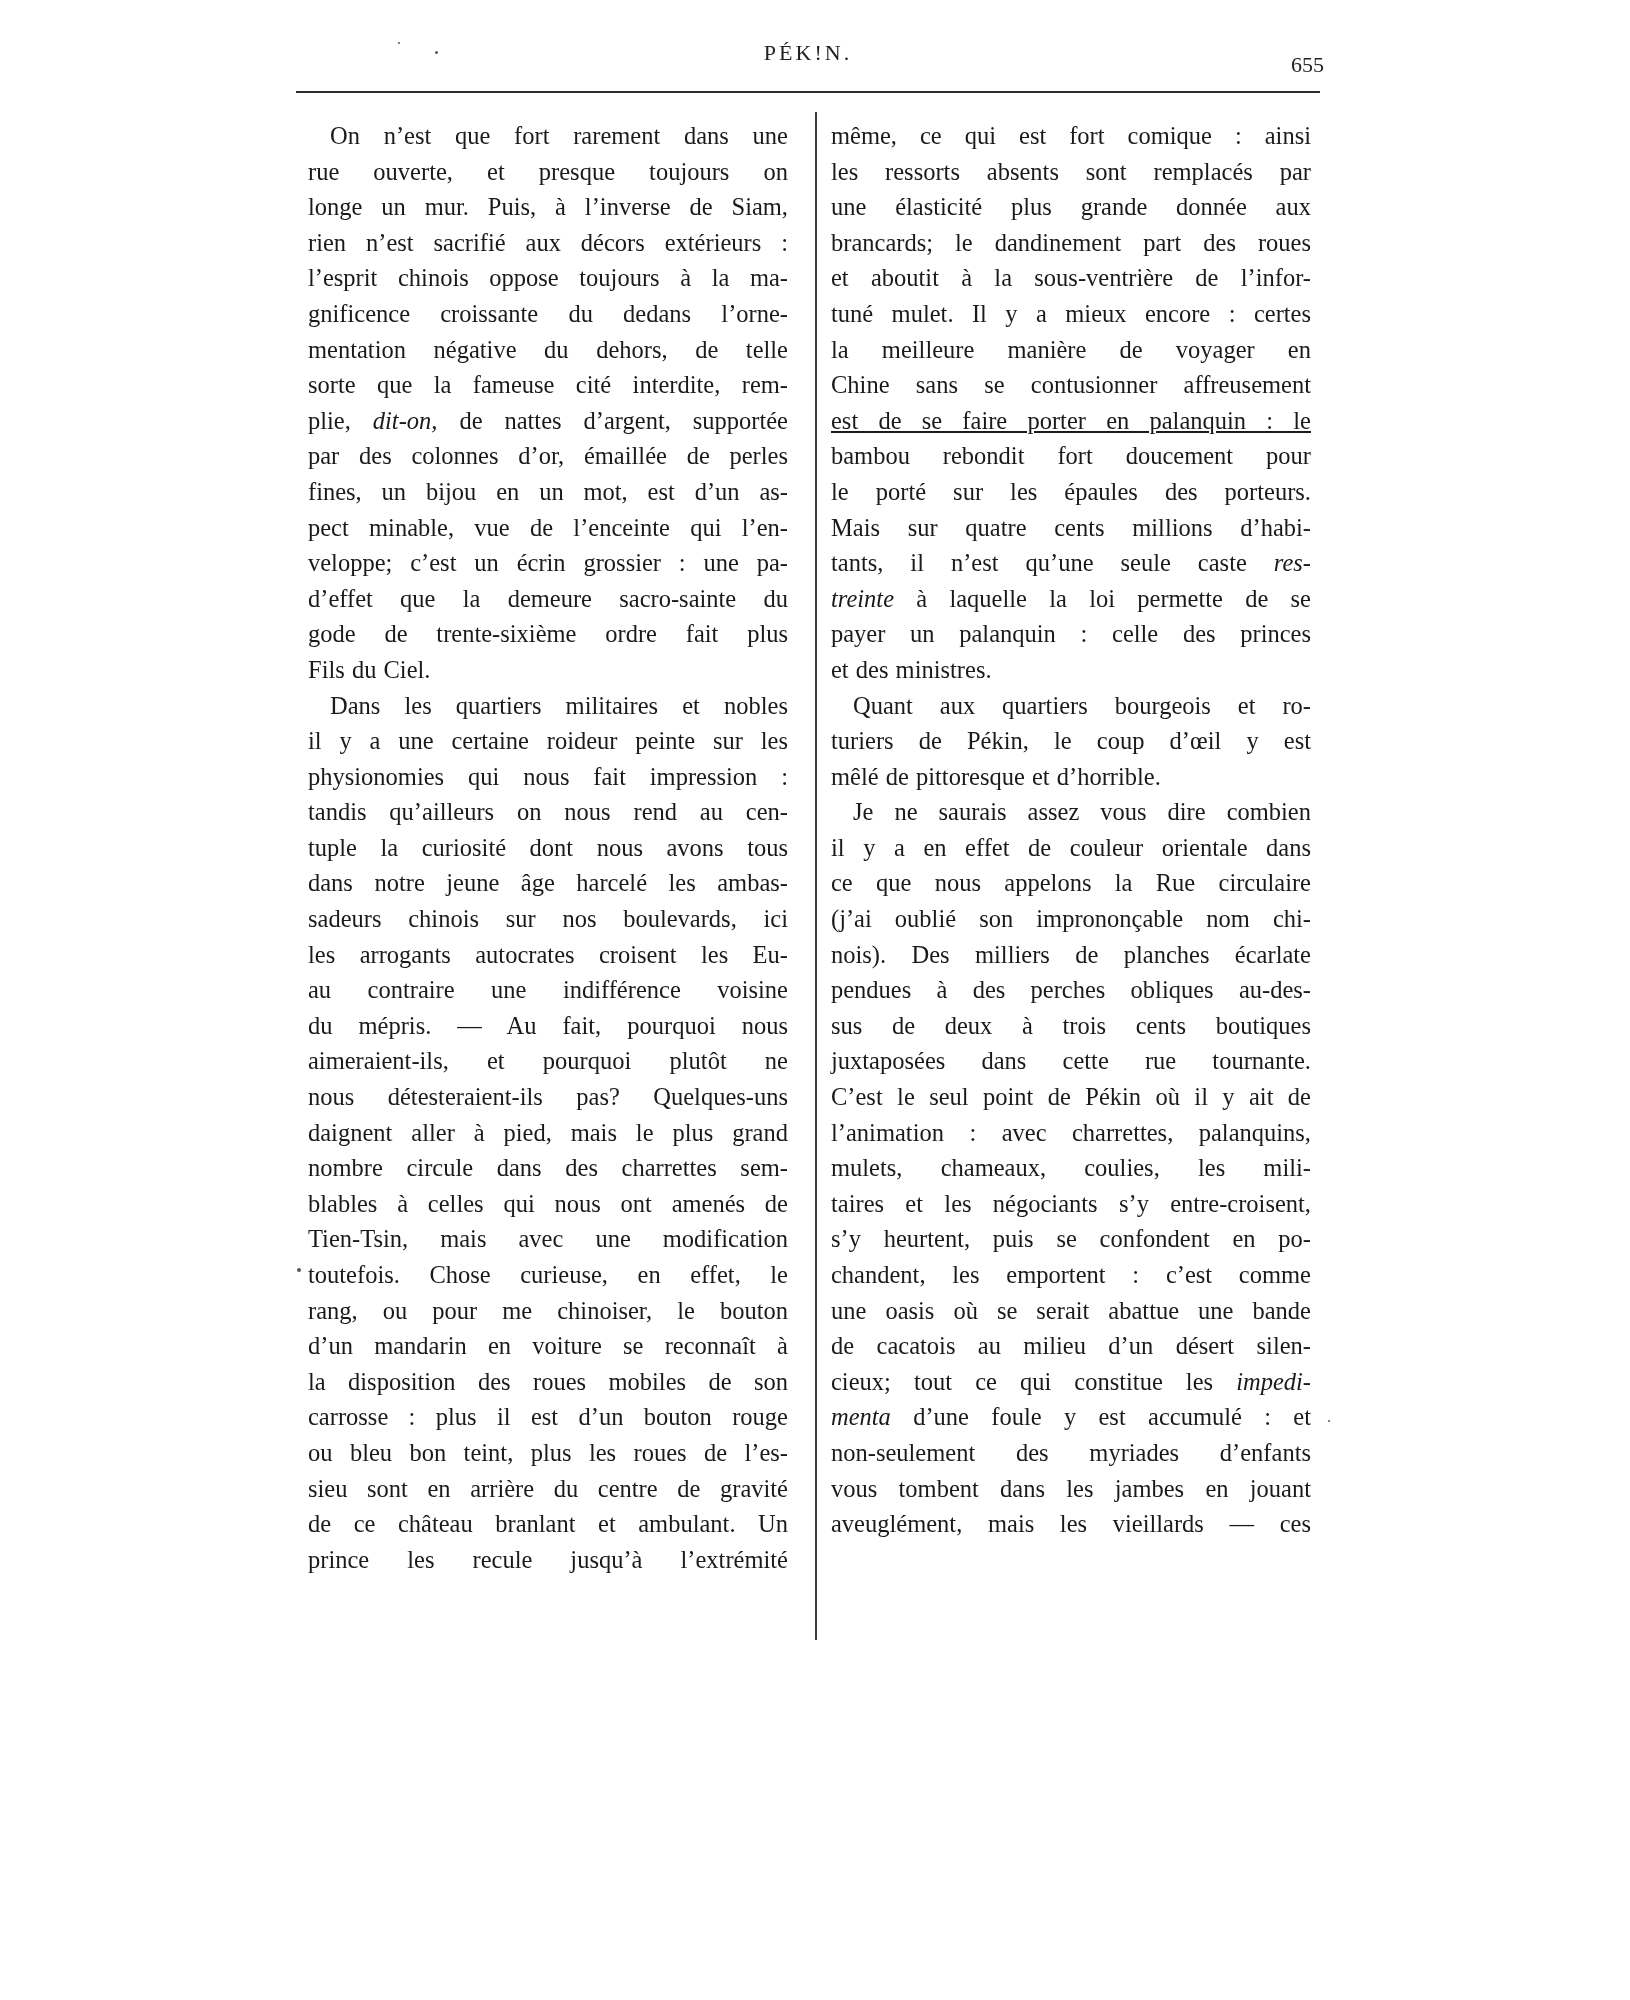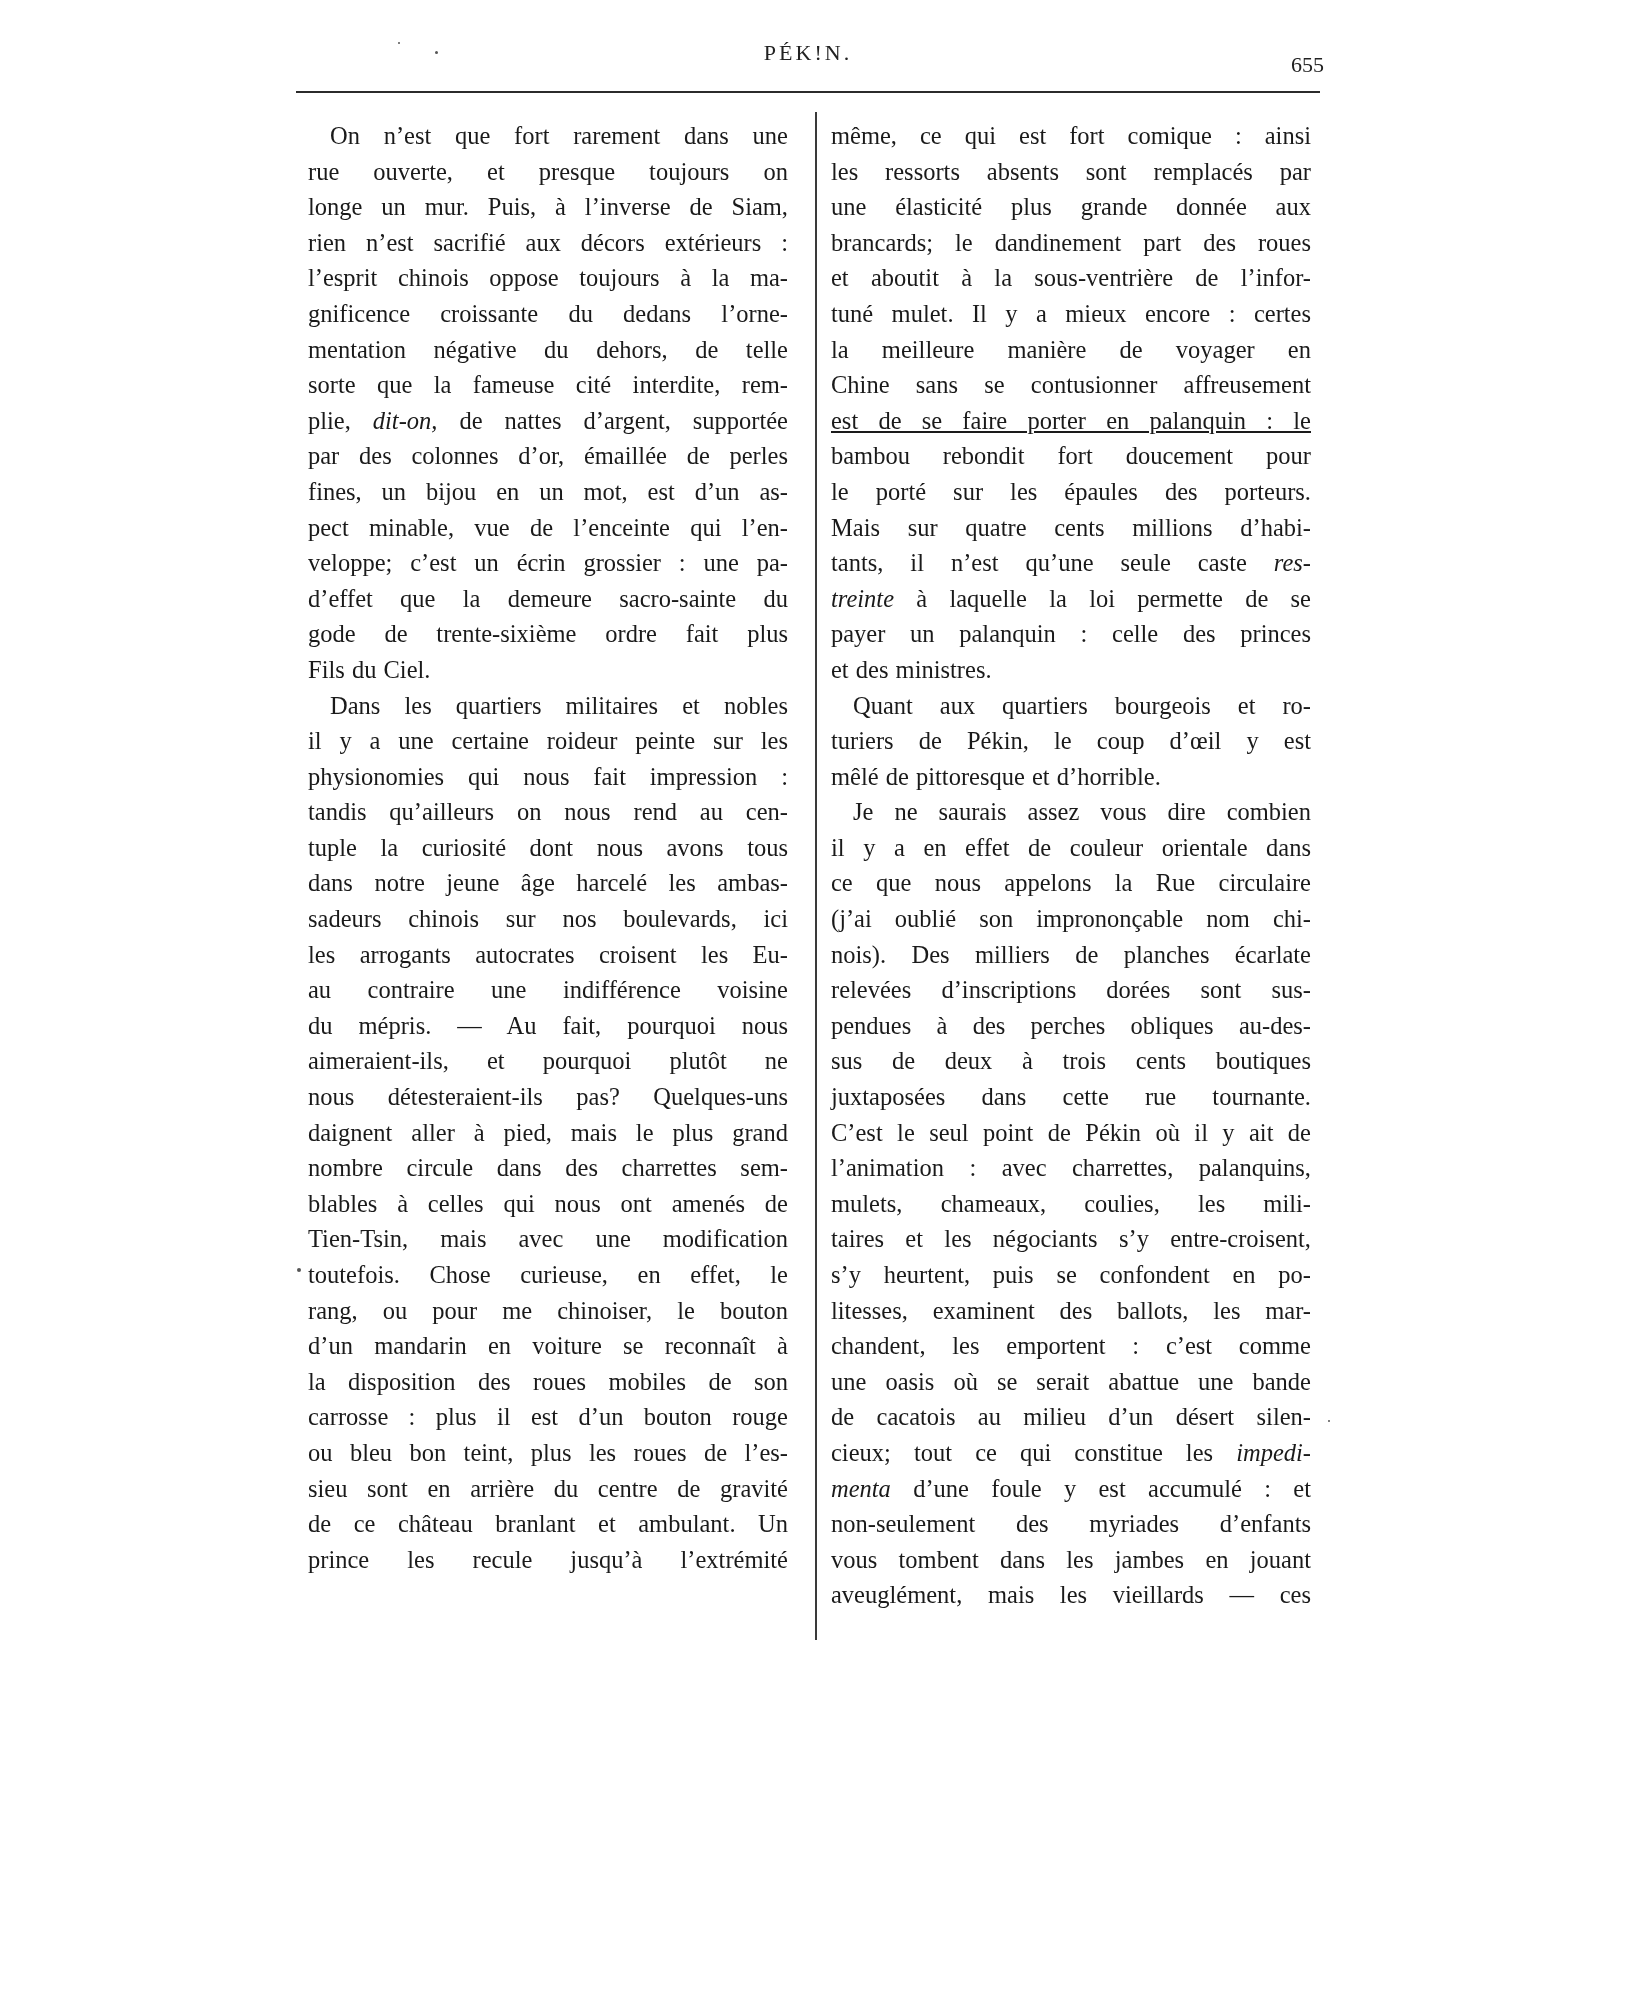--- a/index.html
+++ b/index.html
@@ -161,30 +161,28 @@
       <span class="line" style="white-space: nowrap; font-size: 24.5px;">payer un palanquin : celle des princes</span>
       <span class="line last" style="white-space: nowrap; font-size: 24.5px;">et des ministres.</span>
       <span class="line indent" style="white-space: nowrap; font-size: 24.5px;">Quant aux quartiers bourgeois et ro-</span>
       <span class="line" style="white-space: nowrap; font-size: 24.5px;">turiers de Pékin, le coup d’œil y est</span>
       <span class="line last" style="white-space: nowrap; font-size: 24.5px;">mêlé de pittoresque et d’horrible.</span>
       <span class="line indent" style="white-space: nowrap; font-size: 24.5px;">Je ne saurais assez vous dire combien</span>
       <span class="line" style="white-space: nowrap; font-size: 24.5px;">il y a en effet de couleur orientale dans</span>
       <span class="line" style="white-space: nowrap; font-size: 24.5px;">ce que nous appelons la Rue circulaire</span>
       <span class="line" style="white-space: nowrap; font-size: 24.5px;">(j’ai oublié son imprononçable nom chi-</span>
       <span class="line" style="white-space: nowrap; font-size: 24.5px;">nois). Des milliers de planches écarlate</span>
-      <span class="line" style="white-space: nowrap; font-size: 24.5px;">relevées d’inscriptions dorées sont sus-</span>
       <span class="line" style="white-space: nowrap; font-size: 24.5px;">pendues à des perches obliques au-des-</span>
       <span class="line" style="white-space: nowrap; font-size: 24.5px;">sus de deux à trois cents boutiques</span>
       <span class="line" style="white-space: nowrap; font-size: 24.5px;">juxtaposées dans cette rue tournante.</span>
       <span class="line" style="white-space: nowrap; font-size: 24.5px;">C’est le seul point de Pékin où il y ait de</span>
       <span class="line" style="white-space: nowrap; font-size: 24.5px;">l’animation : avec charrettes, palanquins,</span>
       <span class="line" style="white-space: nowrap; font-size: 24.5px;">mulets, chameaux, coulies, les mili-</span>
       <span class="line" style="white-space: nowrap; font-size: 24.5px;">taires et les négociants s’y entre-croisent,</span>
       <span class="line" style="white-space: nowrap; font-size: 24.5px;">s’y heurtent, puis se confondent en po-</span>
-      <span class="line" style="white-space: nowrap; font-size: 24.5px;">litesses, examinent des ballots, les mar-</span>
       <span class="line" style="white-space: nowrap; font-size: 24.5px;">chandent, les emportent : c’est comme</span>
       <span class="line" style="white-space: nowrap; font-size: 24.5px;">une oasis où se serait abattue une bande</span>
       <span class="line" style="white-space: nowrap; font-size: 24.5px;">de cacatois au milieu d’un désert silen-</span>
       <span class="line" style="white-space: nowrap; font-size: 24.5px;"><span>cieux; tout ce qui constitue les </span><span class="it">impedi-</span><span></span></span>
       <span class="line" style="white-space: nowrap; font-size: 24.5px;"><span></span><span class="it">menta</span><span> d’une foule y est accumulé : et</span></span>
       <span class="line" style="white-space: nowrap; font-size: 24.5px;">non-seulement des myriades d’enfants</span>
       <span class="line" style="white-space: nowrap; font-size: 24.5px;">vous tombent dans les jambes en jouant</span>
       <span class="line" style="white-space: nowrap; font-size: 24.5px;">aveuglément, mais les vieillards — ces</span>
     </div>
 

